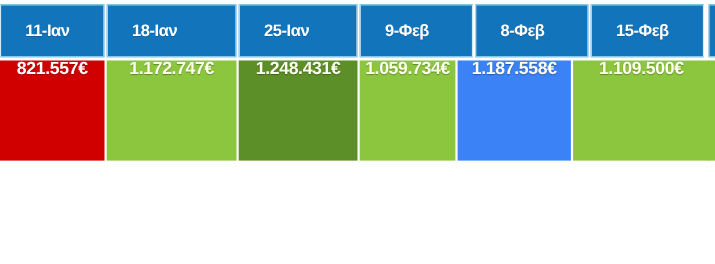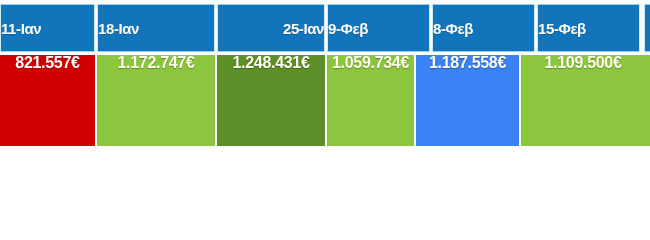--- a/index.html
+++ b/index.html
@@ -47,21 +47,21 @@
   }
   .hdr-cell:last-child { margin-right: 0; }
 
   .hdr-label {
     display: block;
     color: #FFFFFF;
     font-size: 15px;
     font-weight: bold;
     letter-spacing: -0.4px;
     line-height: 1;
-    padding-left: 0;
+    padding-left: 22px;
     white-space: nowrap;
     text-shadow: 0 1px 0 rgba(0,0,0,0.18);
   }
 
   
   .hdr-sliver {
     position: absolute;
     top: 4px;
     left: 644px;
     width: 6px;
@@ -126,21 +126,21 @@
   <div class="hdr-row">
 
     <div class="hdr-cell" id="h0" style="width: 95px; background: rgb(18, 117, 188);">
       <span class="hdr-label">11-Ιαν</span>
     </div>
 
     <div class="hdr-cell" id="h1" style="width: 118px; background: rgb(18, 117, 188);">
       <span class="hdr-label">18-Ιαν</span>
     </div>
 
-    <div class="hdr-cell" id="h2" style="width: 108px; background: rgb(18, 117, 188); justify-content: flex-end;">
+    <div class="hdr-cell" id="h2" style="width: 108px; background: rgb(18, 117, 188);">
       <span class="hdr-label">25-Ιαν</span>
     </div>
 
     <div class="hdr-cell" id="h3" style="width: 103px; background: rgb(18, 117, 188);">
       <span class="hdr-label">9-Φεβ</span>
     </div>
 
     <div class="hdr-cell" id="h4" style="width: 103px; background: rgb(18, 117, 188);">
       <span class="hdr-label">8-Φεβ</span>
     </div>

